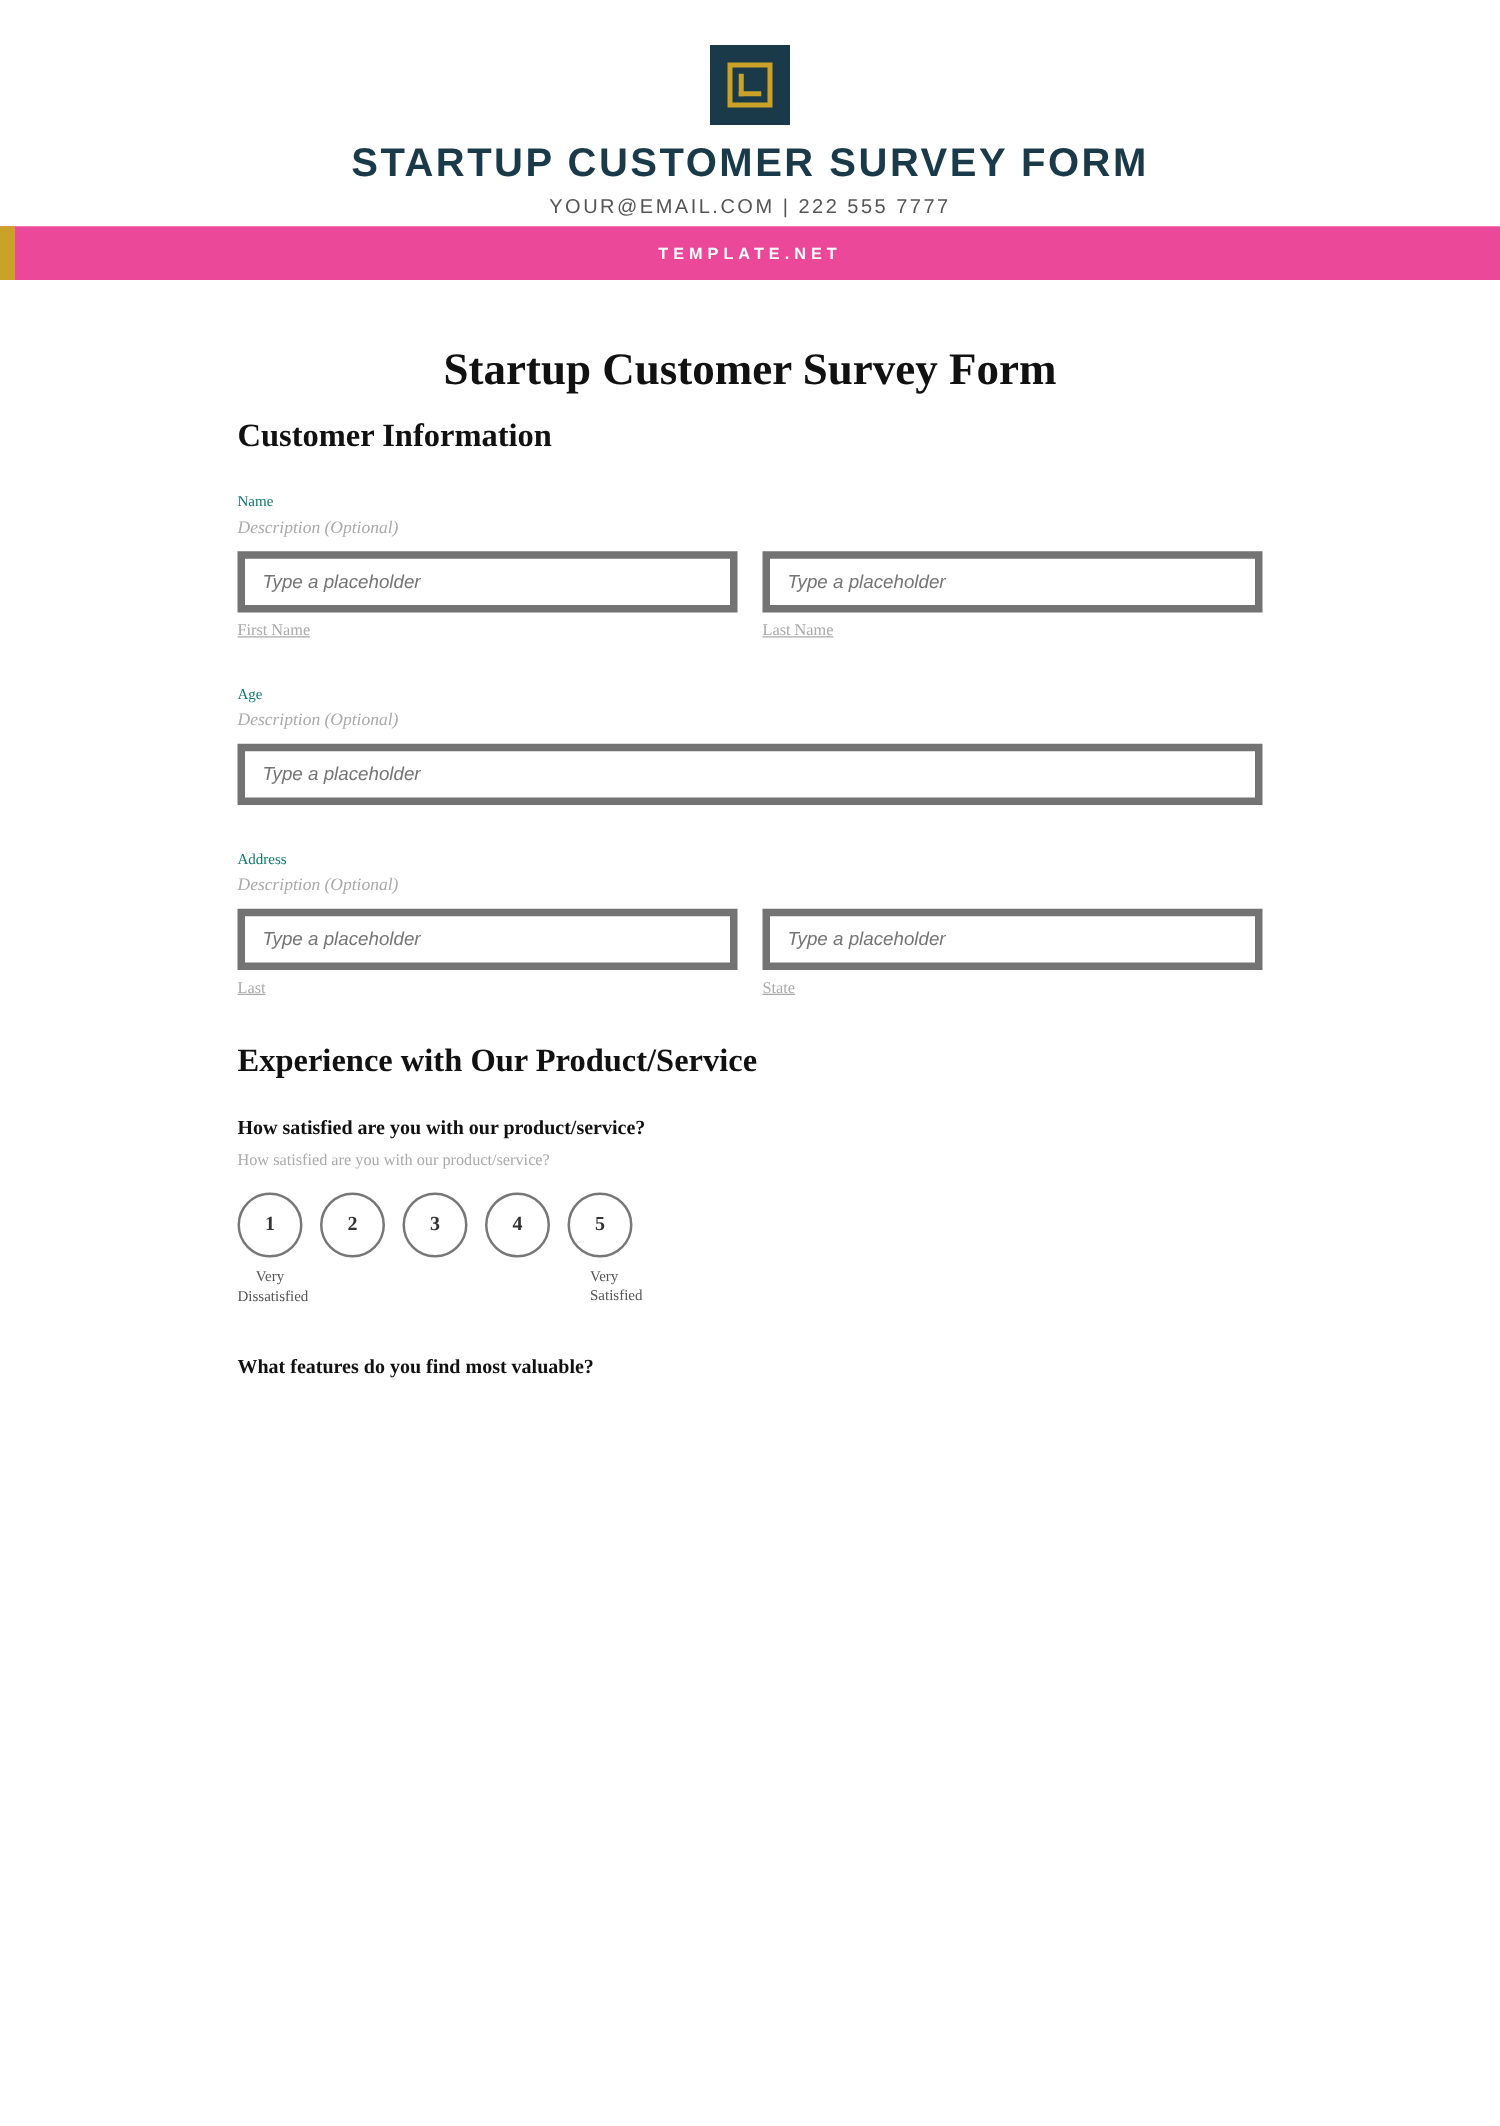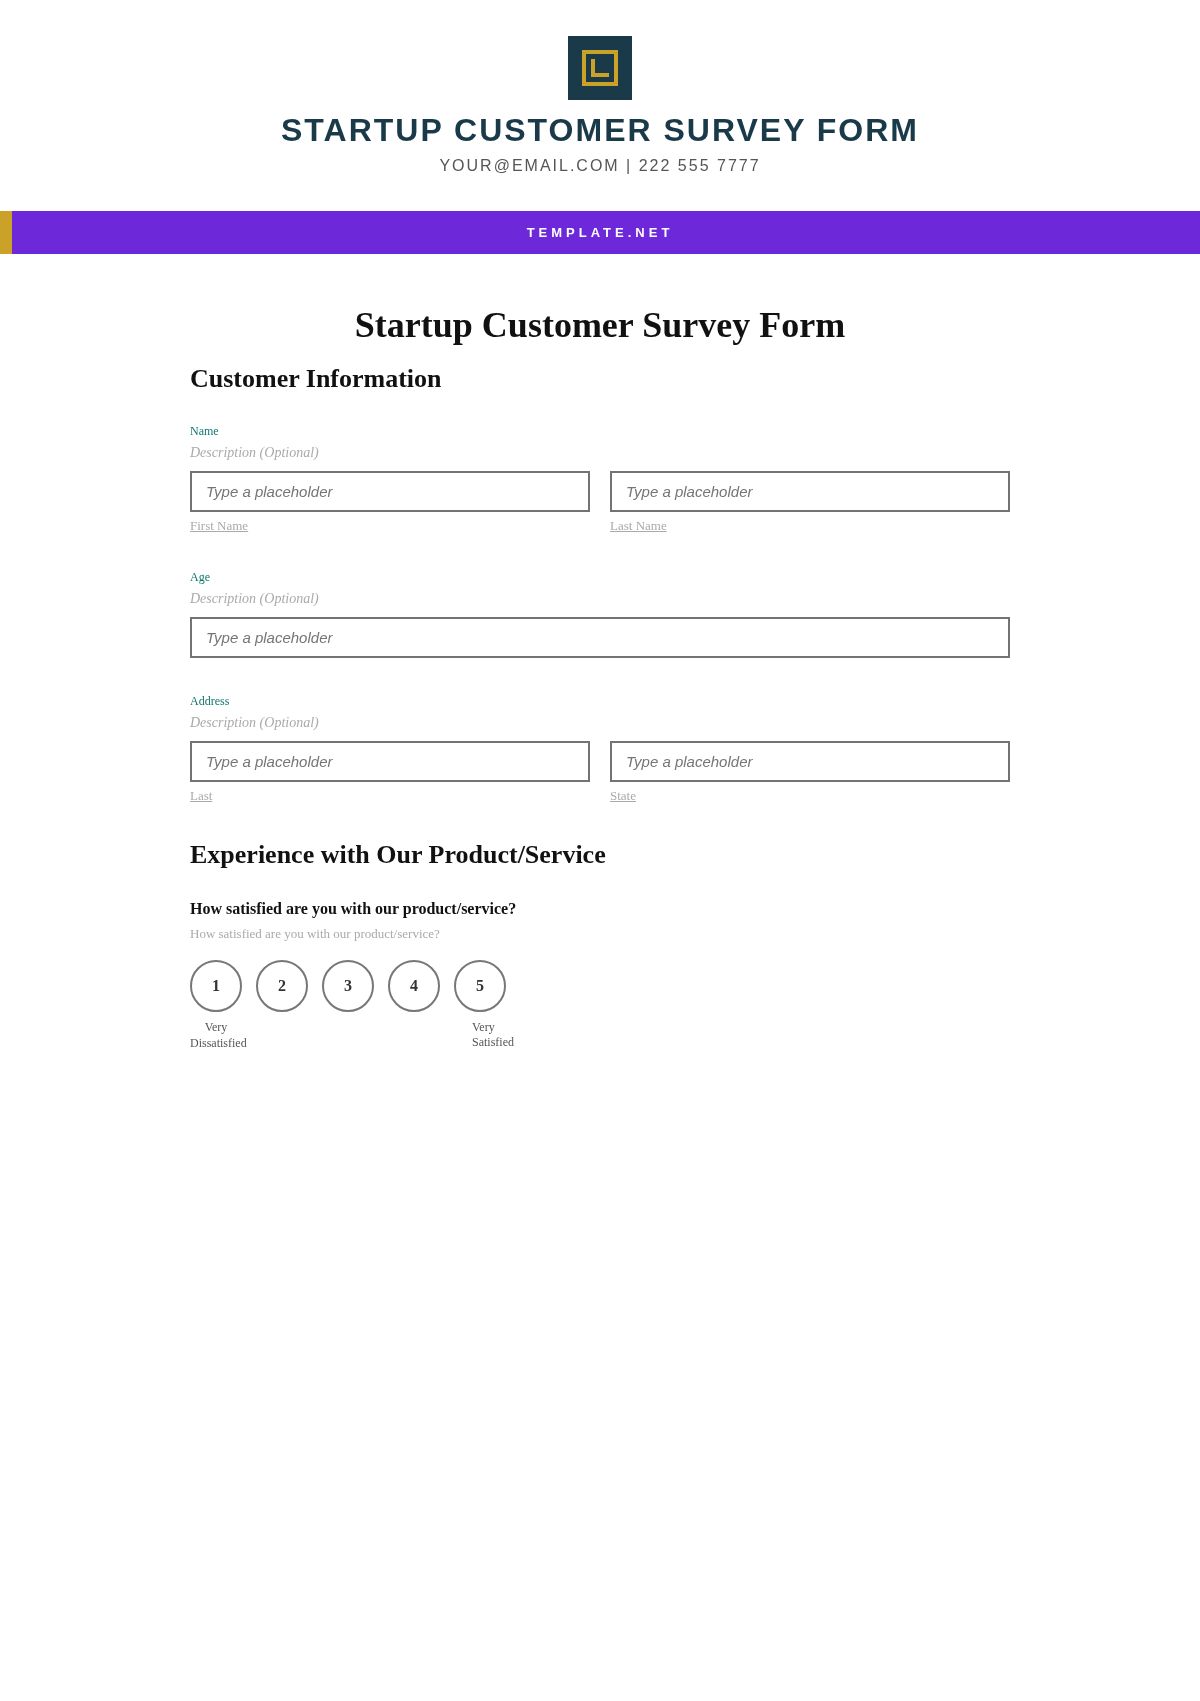--- a/index.html
+++ b/index.html
@@ -54,22 +54,22 @@
     .header-contact {
       font-family: Arial, sans-serif;
       font-size: 16px;
       letter-spacing: 2px;
       color: #555;
       margin-bottom: 0;
     }
 
     
     .banner {
-      margin-top: 36px;
-      background: #6d28d9;
+      margin-top: 6px;
+      background: #ec4899;
       display: flex;
       align-items: center;
       justify-content: center;
       padding: 14px 20px;
       position: relative;
     }
     .banner::before {
       content: '';
       position: absolute;
       left: 0;
@@ -141,21 +141,21 @@
       gap: 20px;
     }
 
     .field-col {
       flex: 1;
     }
 
     .form-input {
       width: 100%;
       padding: 10px 14px;
-      border: 2px solid #737373;
+      border: 6px solid #737373;
       font-size: 15px;
       color: #555;
       font-style: italic;
       outline: none;
       background: #fff;
     }
 
     .field-sub-label {
       font-size: 13px;
       color: #aaa;
@@ -282,14 +282,17 @@
         <div class="rating-circle">5</div>
       </div>
       <div class="rating-text-row">
         <div style="width:52px; font-size:12px; color:#555; text-align:center; line-height:1.3;">Very<br>Dissatisfied</div>
         <div style="width:calc(3 * 52px + 3 * 14px);"></div>
         <div style="width:52px; font-size:12px; color:#555; ">Very Satisfied</div>
       </div>
     </div>
   </div>
 
+  <div class="field-group features-section">
+    <div class="question-label">What features do you find most valuable?</div>
+  </div>
 
 </div>
 
 </body></html>

